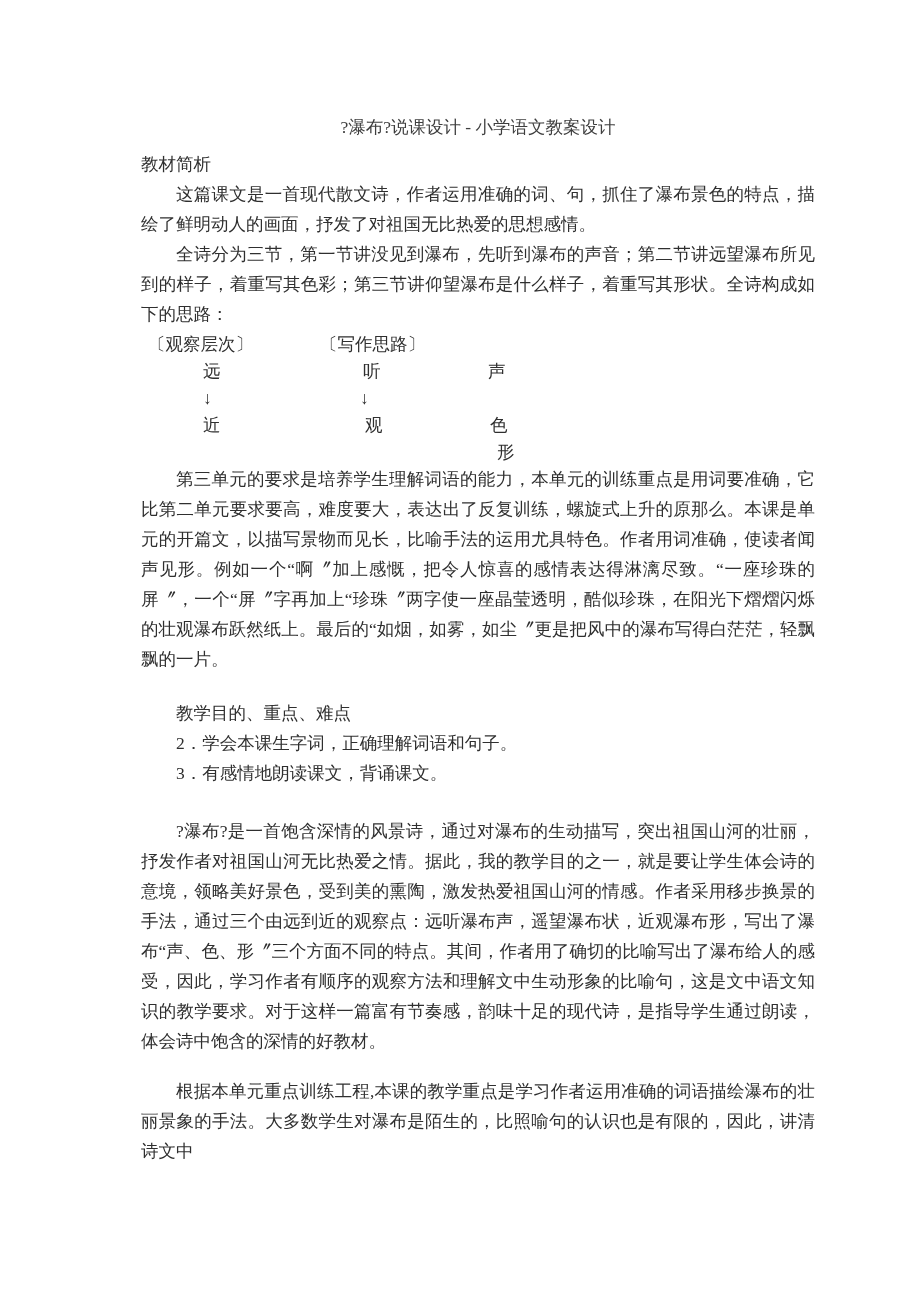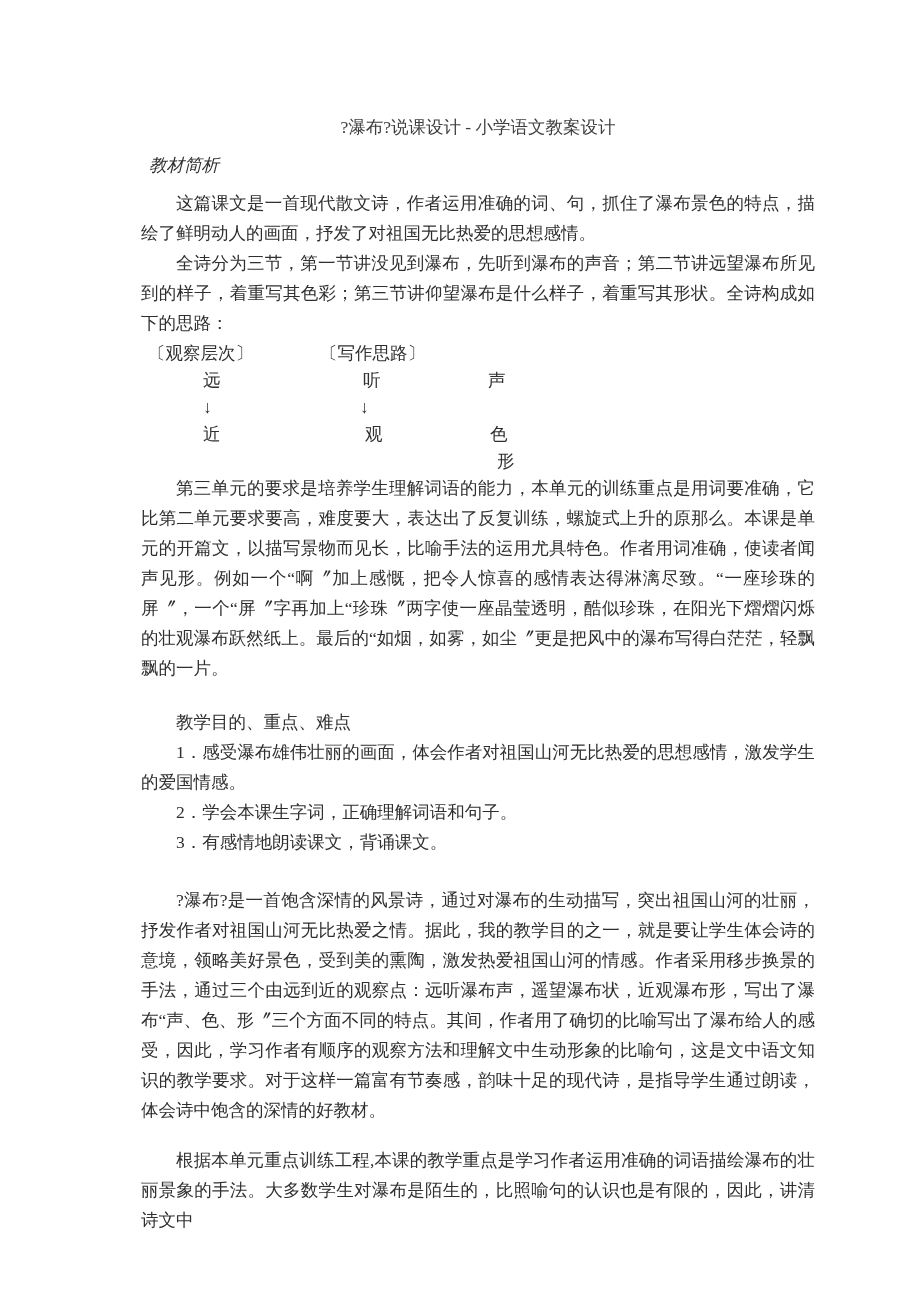--- a/index.html
+++ b/index.html
@@ -18,24 +18,23 @@
     overflow: hidden;
   }
   .doc-title {
     text-align: center;
     color: #3e3e3e;
     margin: 0 0 7px 0;
     font-weight: normal;
     font-size: 17.5px;
   }
   .heading-flush {
-    margin: 8px;
+    margin: 0;
     font-weight: normal;
     text-indent: 0;
-    font-style: italic;
   }
   .para {
     margin: 0;
     text-indent: 2em;
     text-align: justify;
   }
   .goal {
     margin: 0;
     text-indent: 2em;
   }
@@ -88,21 +87,20 @@
     <span class="dg-color">色</span>
     <span class="dg-shape">形</span>
   </div>
 
 
   <p class="para">第三单元的要求是培养学生理解词语的能力，本单元的训练重点是用词要准确，它比第二单元要求要高，难度要大，表达出了反复训练，螺旋式上升的原那么。本课是单元的开篇文，以描写景物而见长，比喻手法的运用尤具特色。作者用词准确，使读者闻声见形。例如一个“啊〞加上感慨，把令人惊喜的感情表达得淋漓尽致。“一座珍珠的屏〞，一个“屏〞字再加上“珍珠〞两字使一座晶莹透明，酷似珍珠，在阳光下熠熠闪烁的壮观瀑布跃然纸上。最后的“如烟，如雾，如尘〞更是把风中的瀑布写得白茫茫，轻飘飘的一片。</p>
 
   <p class="para gap-a">教学目的、重点、难点</p>
 
 
-  <p class="goal">1．感受瀑布雄伟壮丽的画面，体会作者对祖国山河无比热爱的思想感情，激发学生的爱国情感。</p>
   <p class="goal">2．学会本课生字词，正确理解词语和句子。</p>
   <p class="goal">3．有感情地朗读课文，背诵课文。</p>
 
   <p class="para gap-b">?瀑布?是一首饱含深情的风景诗，通过对瀑布的生动描写，突出祖国山河的壮丽，抒发作者对祖国山河无比热爱之情。据此，我的教学目的之一，就是要让学生体会诗的意境，领略美好景色，受到美的熏陶，激发热爱祖国山河的情感。作者采用移步换景的手法，通过三个由远到近的观察点：远听瀑布声，遥望瀑布状，近观瀑布形，写出了瀑布“声、色、形〞三个方面不同的特点。其间，作者用了确切的比喻写出了瀑布给人的感受，因此，学习作者有顺序的观察方法和理解文中生动形象的比喻句，这是文中语文知识的教学要求。对于这样一篇富有节奏感，韵味十足的现代诗，是指导学生通过朗读，体会诗中饱含的深情的好教材。</p>
 
   <p class="para gap-c">根据本单元重点训练工程,本课的教学重点是学习作者运用准确的词语描绘瀑布的壮丽景象的手法。大多数学生对瀑布是陌生的，比照喻句的认识也是有限的，因此，讲清诗文中</p>
 
 </div>
 
 </body></html>

